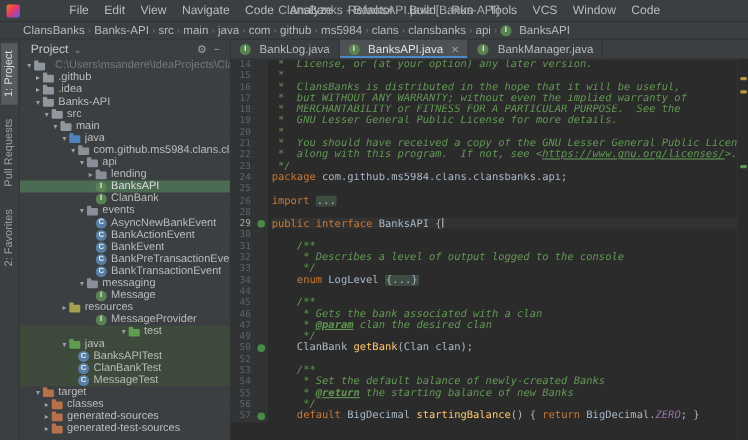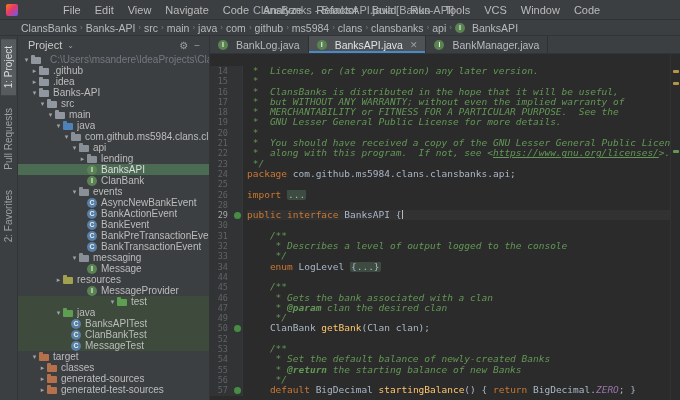--- a/index.html
+++ b/index.html
@@ -53,30 +53,30 @@
   .tlabel{overflow:hidden;}
   .tpath{color:#747a80;margin-left:5px;font-size:10px;}
 
   
   .editor{flex:1;display:flex;flex-direction:column;min-width:0;background:#2b2b2b;}
   .tabs{flex:0 0 18px;background:#3c3f41;display:flex;border-bottom:1px solid #323537;}
   .tab{display:flex;align-items:center;gap:4px;padding:0 8px;font-size:10.5px;color:#b7bbbf;border-right:1px solid #2e3133;cursor:default;}
   .tab.active{background:#4e5254;color:#dfe1e3;box-shadow:inset 0 -2px 0 #4a88c7;}
   .tab-close{color:#9aa0a6;font-size:9px;margin-left:3px;}
   .code-wrap{flex:1;display:flex;min-height:0;font-family:"DejaVu Sans Mono",monospace;}
-  .lines{flex:1;overflow:hidden;min-width:0;margin-top:12px;}
+  .lines{flex:1;overflow:hidden;min-width:0;}
   .cline{height:10.3px;display:flex;align-items:stretch;}
   .ln{flex:0 0 22px;background:#313335;color:#606366;font-size:8.5px;text-align:right;padding-right:4px;line-height:10.3px;font-family:"DejaVu Sans Mono",monospace;}
   .gi{flex:0 0 11px;background:#313335;position:relative;border-right:1px solid #353839;margin-right:4px;}
   .code{white-space:pre;font-size:9.5px;line-height:10.3px;flex:1;overflow:hidden;}
   .cline.cur .code{background:#323232;}
   .cline.cur .ln{color:#a8a8a8;}
   .impl{position:absolute;top:2px;left:2px;width:7px;height:7px;border-radius:50%;background:#488c44;}
   .tk-c{color:#629755;font-style:italic;}
-  .tk-g{color:#629755;font-style:italic;font-weight:bold;text-align:right;}
+  .tk-g{color:#629755;font-style:italic;font-weight:bold;text-decoration:underline;text-align:right;}
   .tk-u{color:#629755;font-style:italic;text-decoration:underline;}
   .tk-k{color:#cc7832;}
   .tk-d{color:#a9b7c6;}
   .tk-m{color:#ffc66d;}
   .tk-f{color:#9876aa;font-style:italic;}
   .tk-o{background:#3d4b40;color:#a9b7c6;border-radius:2px;padding:0 1px;}
   .caret{display:inline-block;width:1px;height:9px;background:#bbbbbb;margin-left:1px;vertical-align:-1px;}
   .vscroll{flex:0 0 10px;border-left:1px solid #313335;position:relative;background:#2b2b2b;}
   .smark{position:absolute;left:2px;width:6px;height:3px;border-radius:1px;}
 </style>

